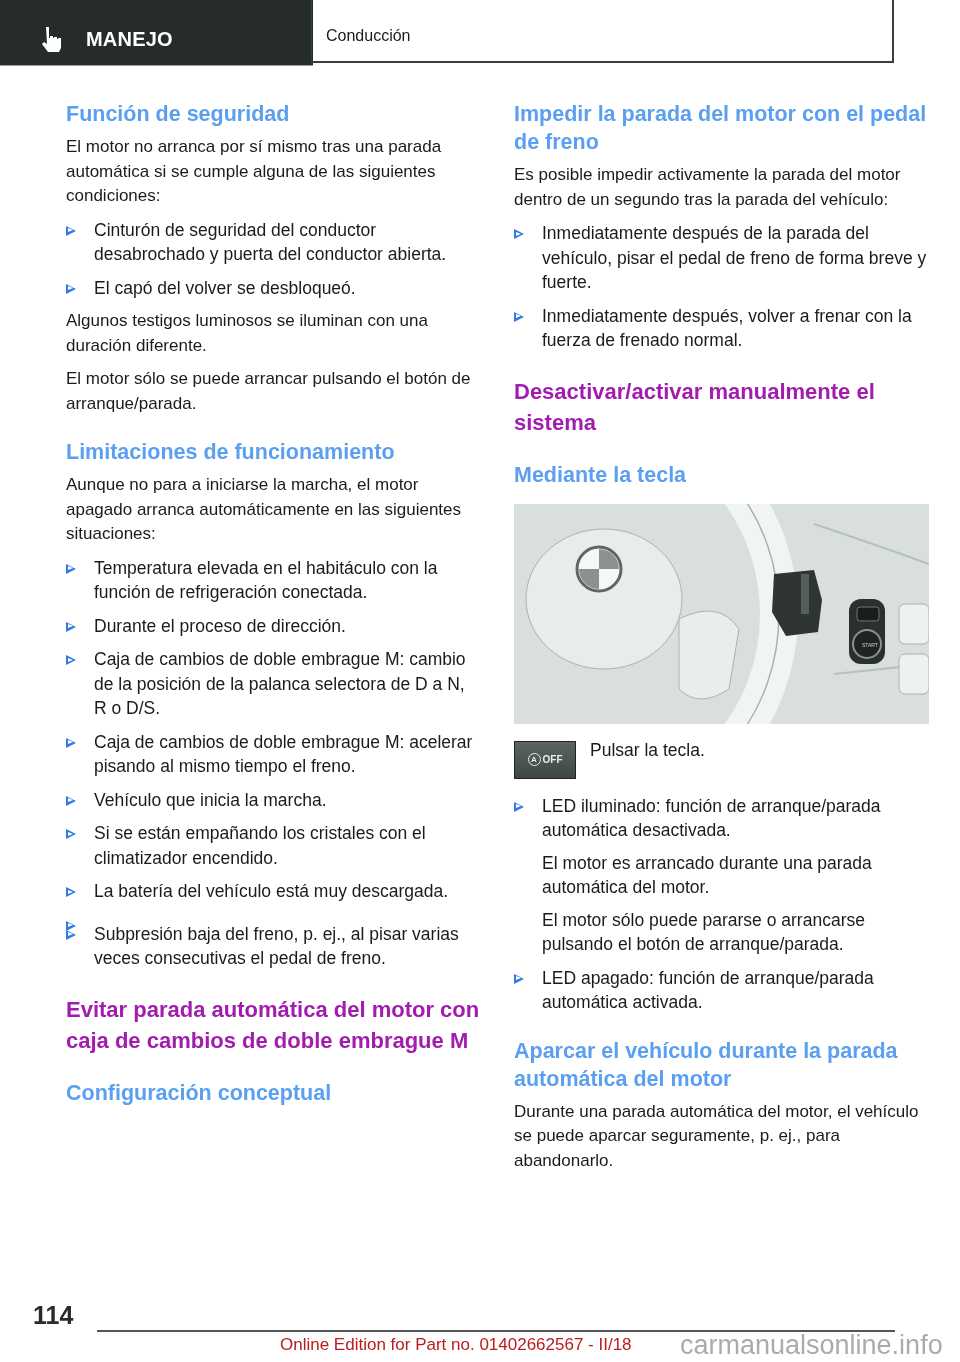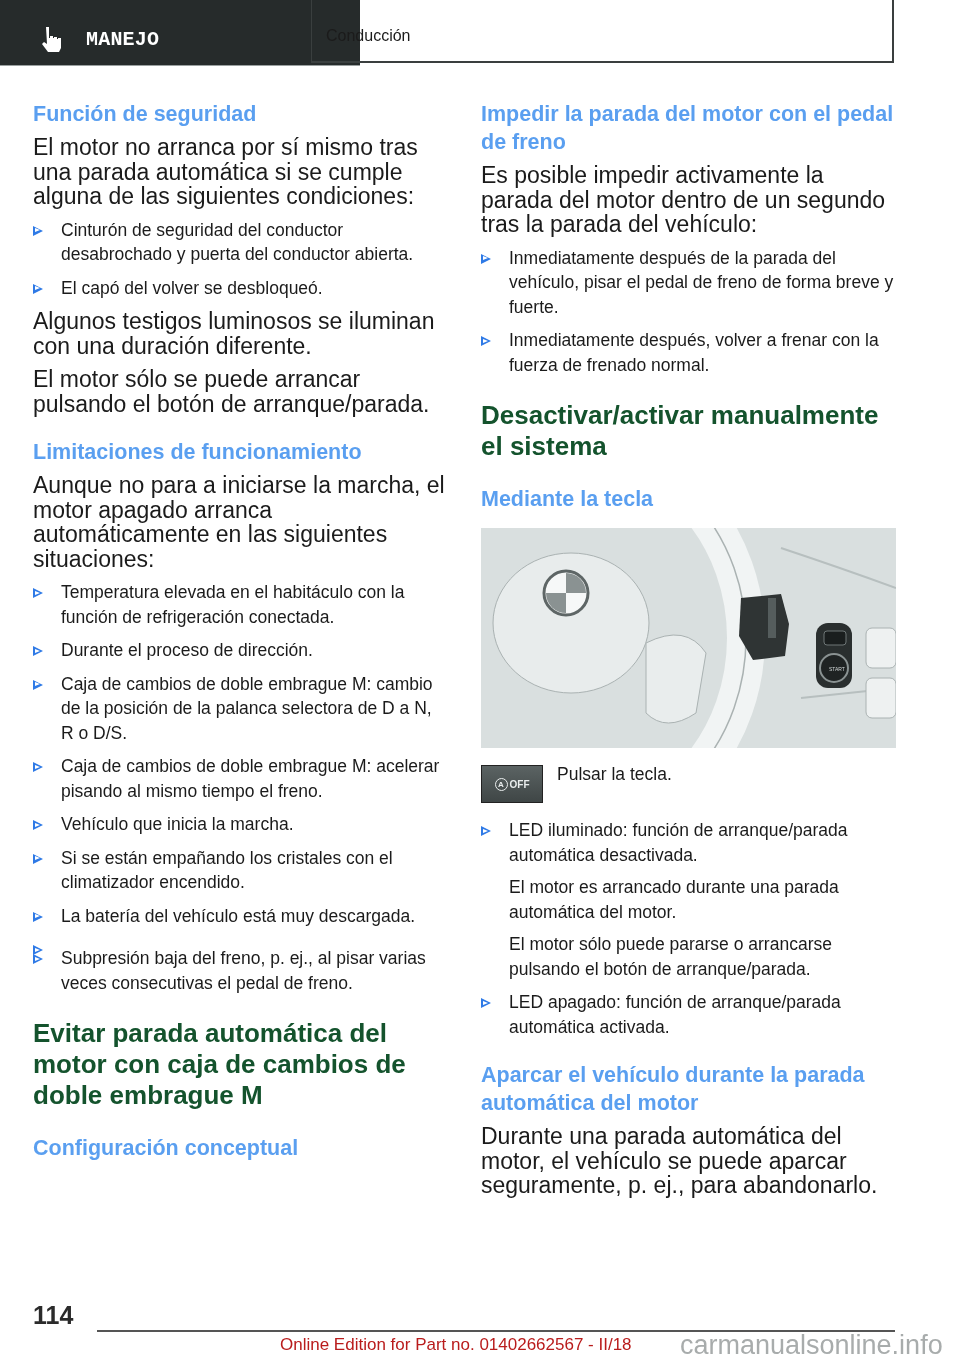--- a/index.html
+++ b/index.html
@@ -3,46 +3,46 @@
 <meta charset="utf-8">
 <style>
   html, body { margin: 0; padding: 0; }
   body {
     width: 960px; height: 1362px; position: relative; overflow: hidden;
     background: #ffffff; color: #1b1b1b;
     font-family: "Liberation Sans", "DejaVu Sans", sans-serif;
   }
   
   .hdr-section {
-    position: absolute; left: 0; top: 0; width: 360px; height: 65px;
-    background: #262b2b; border-bottom: 1px solid #9aa0a0; font-family: Liberation Mono, monospace;
+    position: absolute; left: 0; top: 0; width: 313px; height: 65px;
+    background: #262b2b; border-bottom: 1px solid #9aa0a0;
   }
   .hdr-section .hand { position: absolute; left: 40px; top: 26px; width: 24px; height: 26px; }
   .hdr-section .label {
     position: absolute; left: 86px; top: 28px; color: #ffffff;
     font-weight: bold; font-size: 20px; letter-spacing: 0.2px;
   }
   .hdr-chapter {
     position: absolute; left: 311px; top: -2px; width: 583px; height: 65px;
     border-left: 1px solid #3a3f3f; border-right: 2px solid #3a3f3f; border-bottom: 2px solid #3a3f3f;
     box-sizing: border-box;
   }
   .hdr-chapter .label {
     position: absolute; left: 14px; top: 29px; font-size: 16px; color: #1b1b1b;
   }
 
-  .col { position: absolute; top: 100px; width: 416px; }
+  .col { position: absolute; top: 100px; width: 416px; margin-left: 33px; }
   .col-left { left: 33px; }
   .col-right { left: 481px; }
 
   h2, h3 { margin: 0; font-weight: bold; }
-  .h-dark { color: #14532d; font-size: 26px; line-height: 31px; }
+  .h-dark { color: #a21caf; font-size: 22px; line-height: 31px; }
   .h-light { color: #5a9ff0; font-size: 21.5px; line-height: 28px; }
 
-  p { margin: 0; font-size: 23px; line-height: 24.5px; }
+  p { margin: 0; font-size: 17px; line-height: 24.5px; }
   ul { list-style: none; margin: 0; padding: 0; }
   li { position: relative; padding-left: 28px; font-size: 17.5px; line-height: 24.5px; }
   li .tri {
     position: absolute; left: 0; top: 8px; width: 0; height: 0;
     border-left: 10px solid transparent; border-top: 5px solid transparent; border-bottom: 5px solid transparent;
   }
   li .tri::before {
     content: ""; position: absolute; left: -10px; top: -5px; width: 0; height: 0;
     border-left: 10px solid #2f7ae6; border-top: 5px solid transparent; border-bottom: 5px solid transparent;
   }

